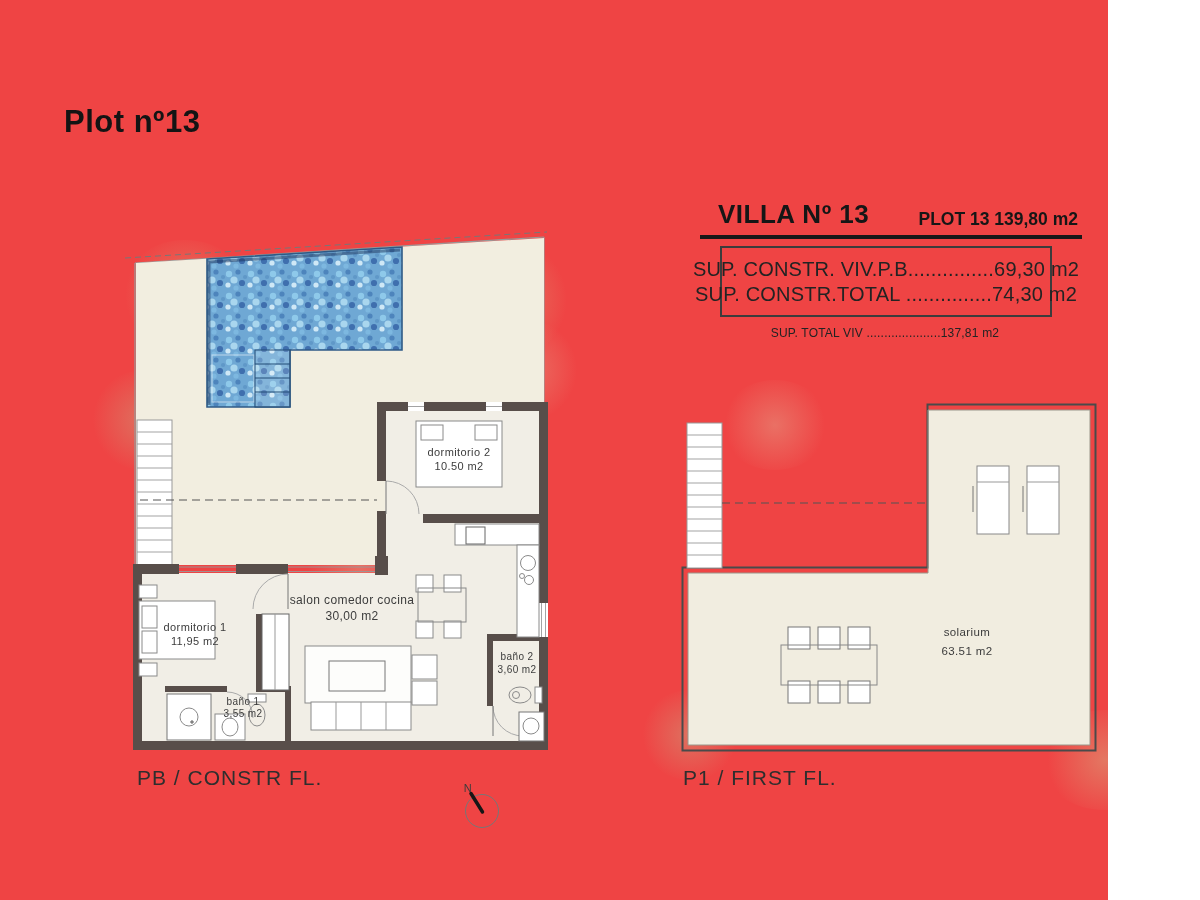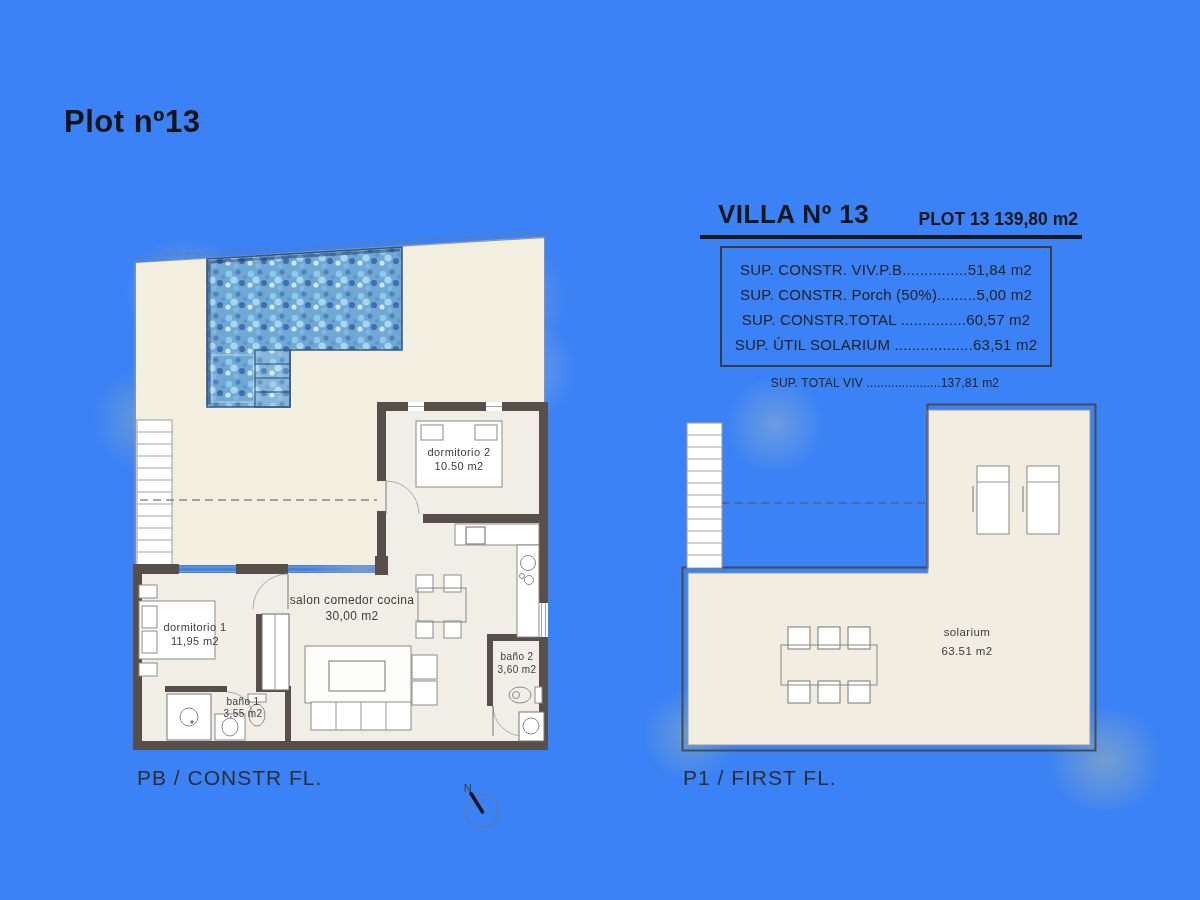--- a/index.html
+++ b/index.html
@@ -1,27 +1,27 @@
 <!DOCTYPE html>
 <html><head>
 <meta charset="utf-8">
 <style>
   html,body{margin:0;padding:0;background:#fff;}
-  .page{position:relative;width:1200px;height:900px;background:#3b82f6;overflow:hidden;
+  .page{position:relative;width:1108px;height:900px;background:#ef4444;overflow:hidden;
         font-family:"Liberation Sans",sans-serif;color:#222;}
   .page-title{position:absolute;left:64px;top:104px;font-size:31px;font-weight:800;
               letter-spacing:.5px;color:#141414;}
   
   .info-table{position:absolute;left:700px;top:199px;width:382px;}
   .it-header{display:flex;justify-content:space-between;align-items:flex-end;
              padding:0 4px 5px 18px;border-bottom:4px solid #181818;}
   .it-villa{font-size:26px;font-weight:800;letter-spacing:.5px;color:#161616;}
   .it-plot{font-size:17.5px;font-weight:800;color:#161616;margin-left:29px;}
   .it-box{margin:7px 0 0 20px;width:318px;border:2px solid #3c3c3c;padding:9px 5px 8px 5px;}
-  .it-row{display:flex;justify-content:center;font-size:15px;color:#232323;
+  .it-row{display:flex;justify-content:center;font-size:20px;color:#232323;
           line-height:25px;white-space:pre;letter-spacing:.2px;text-align:center;}
   .it-total{margin:9px 0 0 20px;width:330px;text-align:center;font-size:12px;
             color:#232323;white-space:pre;letter-spacing:.2px;}
   
   .caption{position:absolute;font-size:21px;color:#2e2e2e;letter-spacing:1px;font-weight:400;}
   .gf-caption{left:137px;top:766px;}
   .ff-caption{left:683px;top:766px;}
   
   .plan{position:absolute;}
   .gf-plan{left:115px;top:225px;}
@@ -50,24 +50,22 @@
   <div class="blob b-green" style="left:640px;top:690px;width:100px;height:90px;"></div>
 
   <div class="page-title">Plot nº13</div>
 
   <div class="info-table">
     <div class="it-header">
       <span class="it-villa">VILLA Nº 13</span>
       <span class="it-plot">PLOT 13 139,80 m2</span>
     </div>
     <div class="it-box">
-      <div class="it-row"><span>SUP. CONSTR. VIV.P.B</span><span>...............</span><span>51,84 m2</span></div>
-      <div class="it-row"><span>SUP. CONSTR. Porch (50%)</span><span>.........</span><span>5,00 m2</span></div>
-      <div class="it-row"><span>SUP. CONSTR.TOTAL </span><span>...............</span><span>60,57 m2</span></div>
-      <div class="it-row"><span>SUP. ÚTIL SOLARIUM </span><span>..................</span><span>63,51 m2</span></div>
+      <div class="it-row"><span>SUP. CONSTR. VIV.P.B</span><span>...............</span><span>69,30 m2</span></div>
+      <div class="it-row"><span>SUP. CONSTR.TOTAL </span><span>...............</span><span>74,30 m2</span></div>
     </div>
     <div class="it-total"><span>SUP. TOTAL VIV </span><span>.....................</span><span>137,81 m2</span></div>
   </div>
 
   <svg class="plan gf-plan" width="455" height="540" viewBox="0 0 455 540">
     <defs>
       <pattern id="poolTx" width="22" height="22" patternUnits="userSpaceOnUse">
         <rect width="22" height="22" fill="#6fa8d4"></rect>
         <circle cx="4" cy="5" r="3.2" fill="#8ec9ea"></circle>
         <circle cx="13" cy="3" r="2.6" fill="#4d84bc"></circle>

